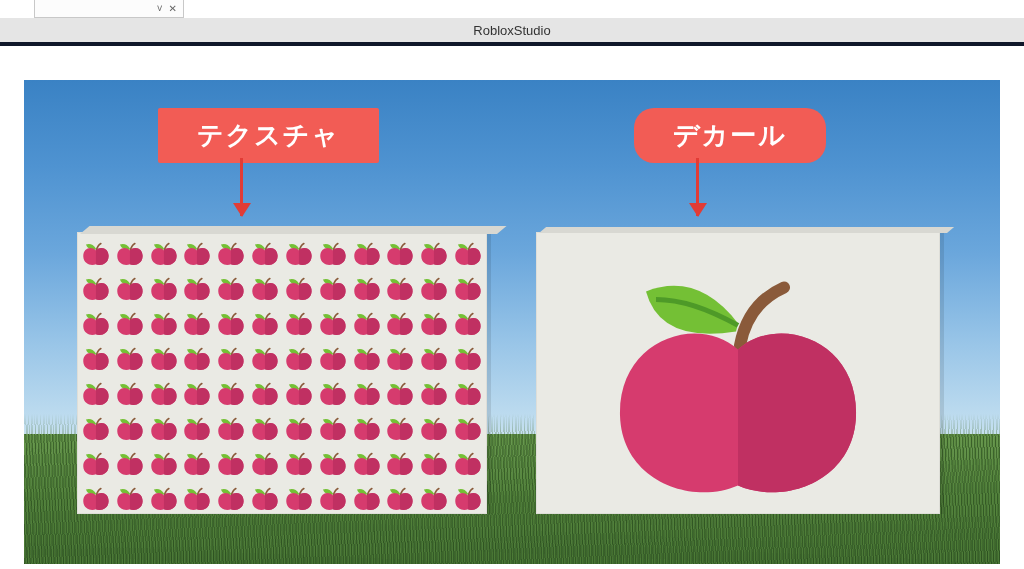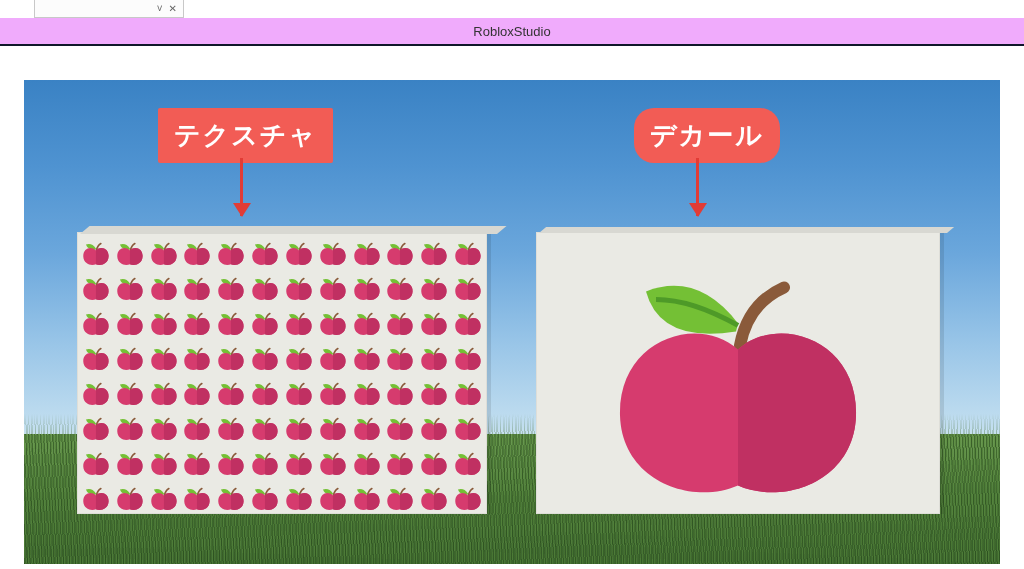--- a/index.html
+++ b/index.html
@@ -20,22 +20,22 @@
       font-size: 10px;
       color: #666;
     }
     .tab-stub span { margin-left: 6px; cursor: default; }
 
     
     .title-bar {
       position: absolute;
       top: 18px; left: 0; right: 0;
       height: 28px;
-      background: #f0abfc;
-      border-bottom: 2px solid #0f172a;
+      background: #e5e5e5;
+      border-bottom: 4px solid #0f172a;
       display: flex;
       align-items: center;
       justify-content: center;
       font-size: 13px;
       color: #333;
     }
 
     
     .content-strip {
       position: absolute;
@@ -145,21 +145,21 @@
     }
     .big-apple svg { width: 100%; height: 100%; display: block; }
 
     
     .label-box {
       position: absolute;
       background: #f25c55;
       color: #fff;
       font-weight: bold;
       font-size: 26px;
-      padding: 10px 16px;
+      padding: 10px 39px;
       border-radius: 2px;
       letter-spacing: 2px;
       white-space: nowrap;
     }
     .label-left { left: 134px; top: 28px; }
     .label-right { left: 610px; top: 28px; border-radius: 20px; }
 
     .arrow {
       position: absolute;
       width: 3px;

